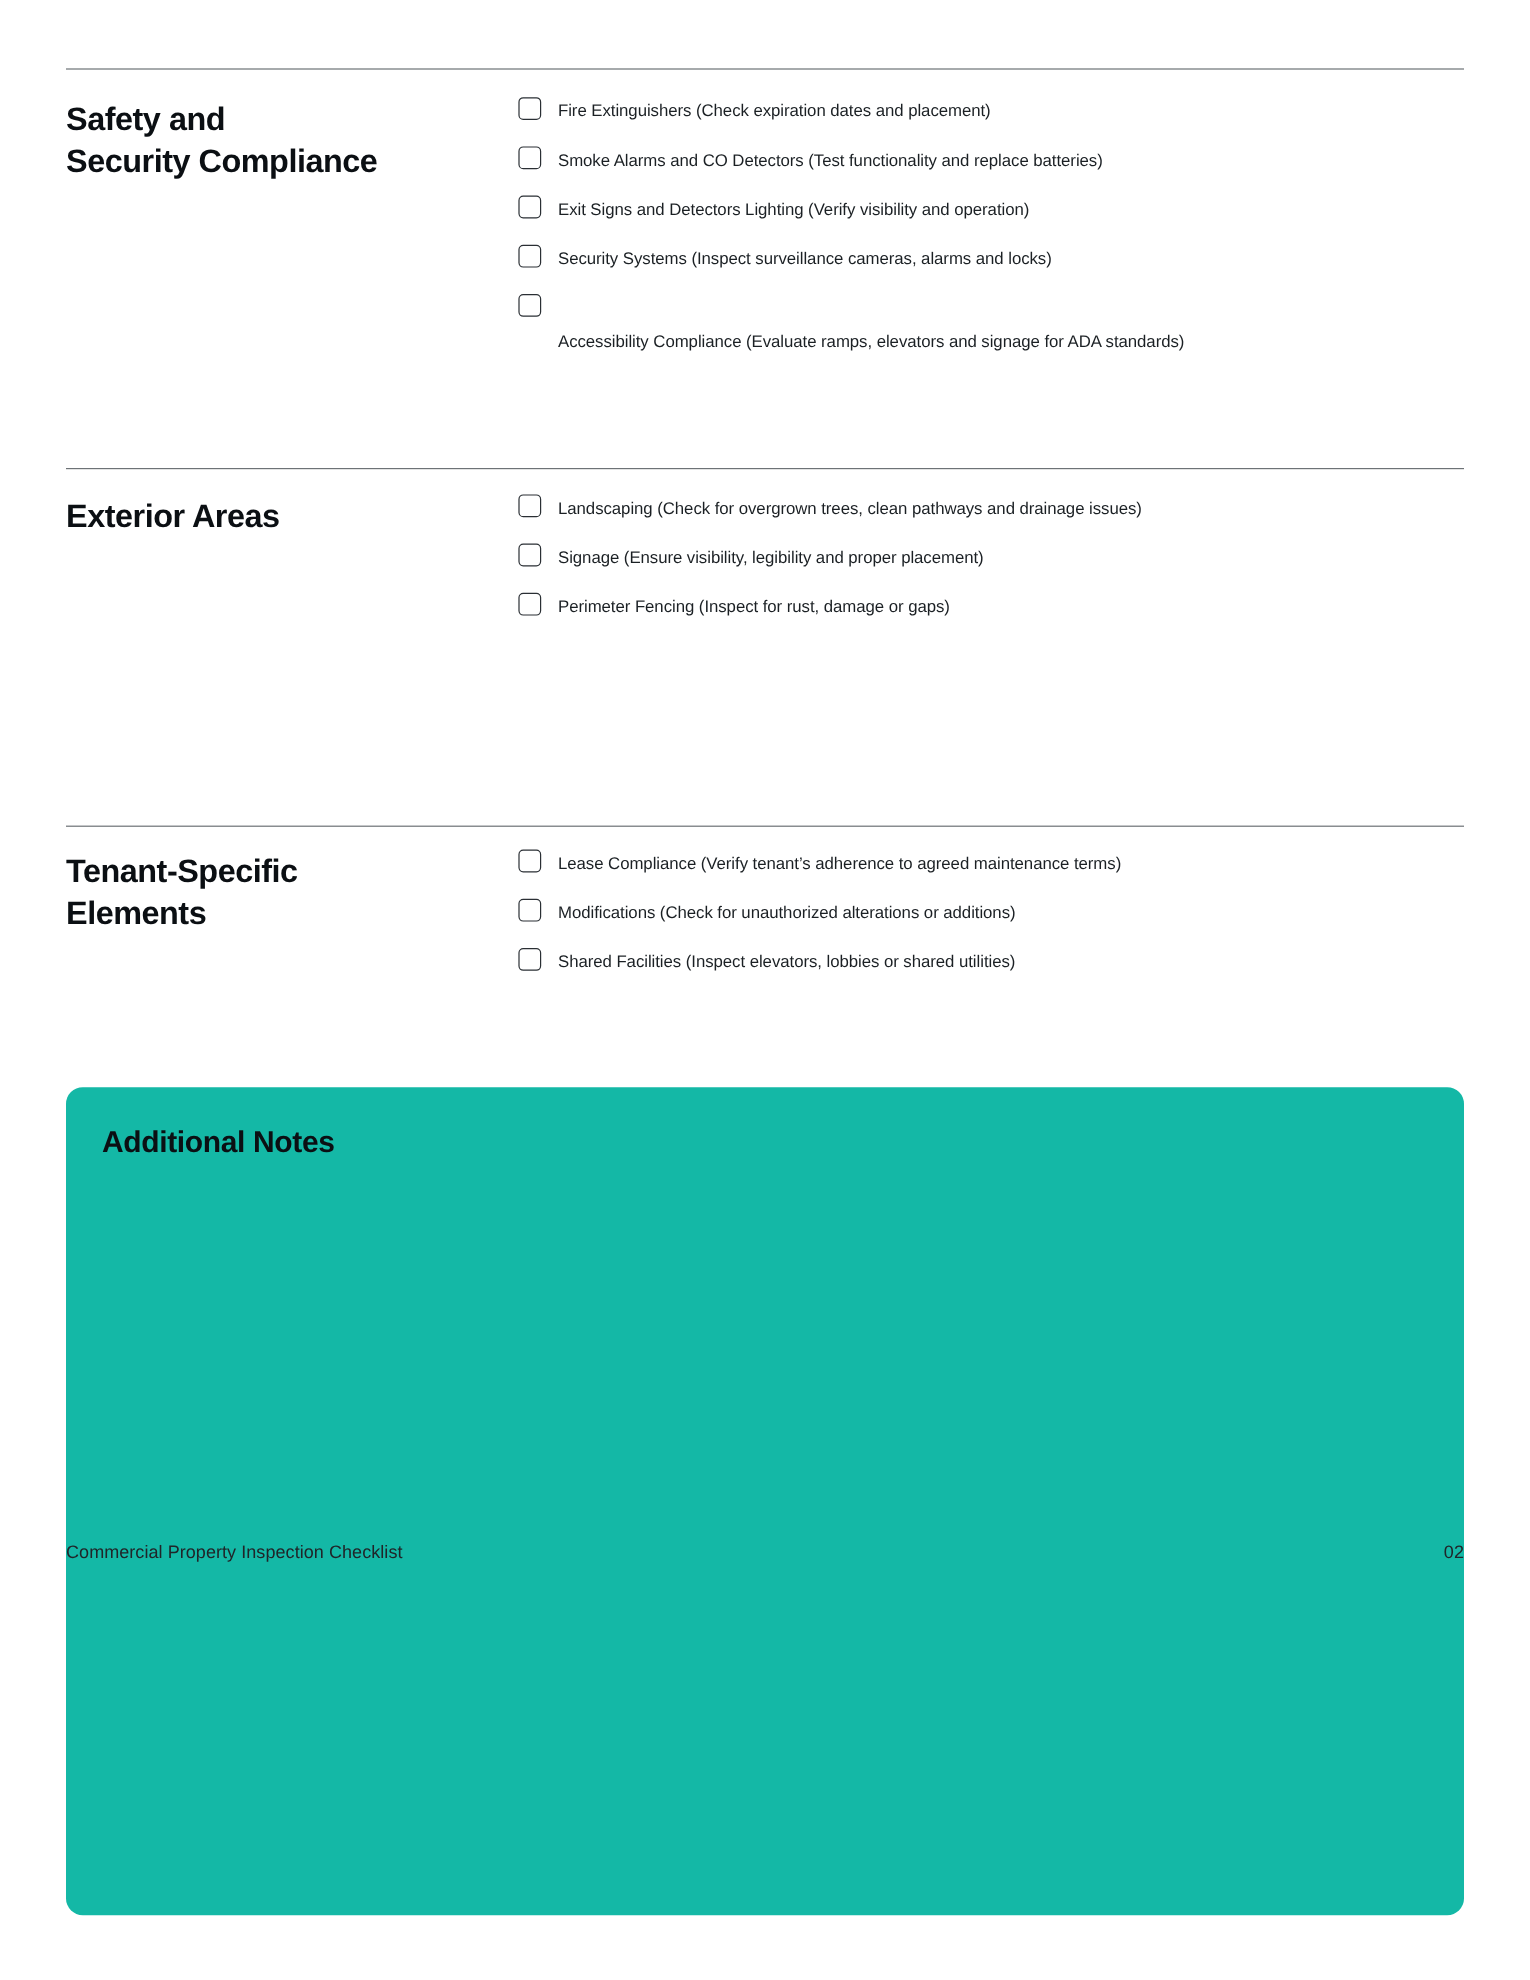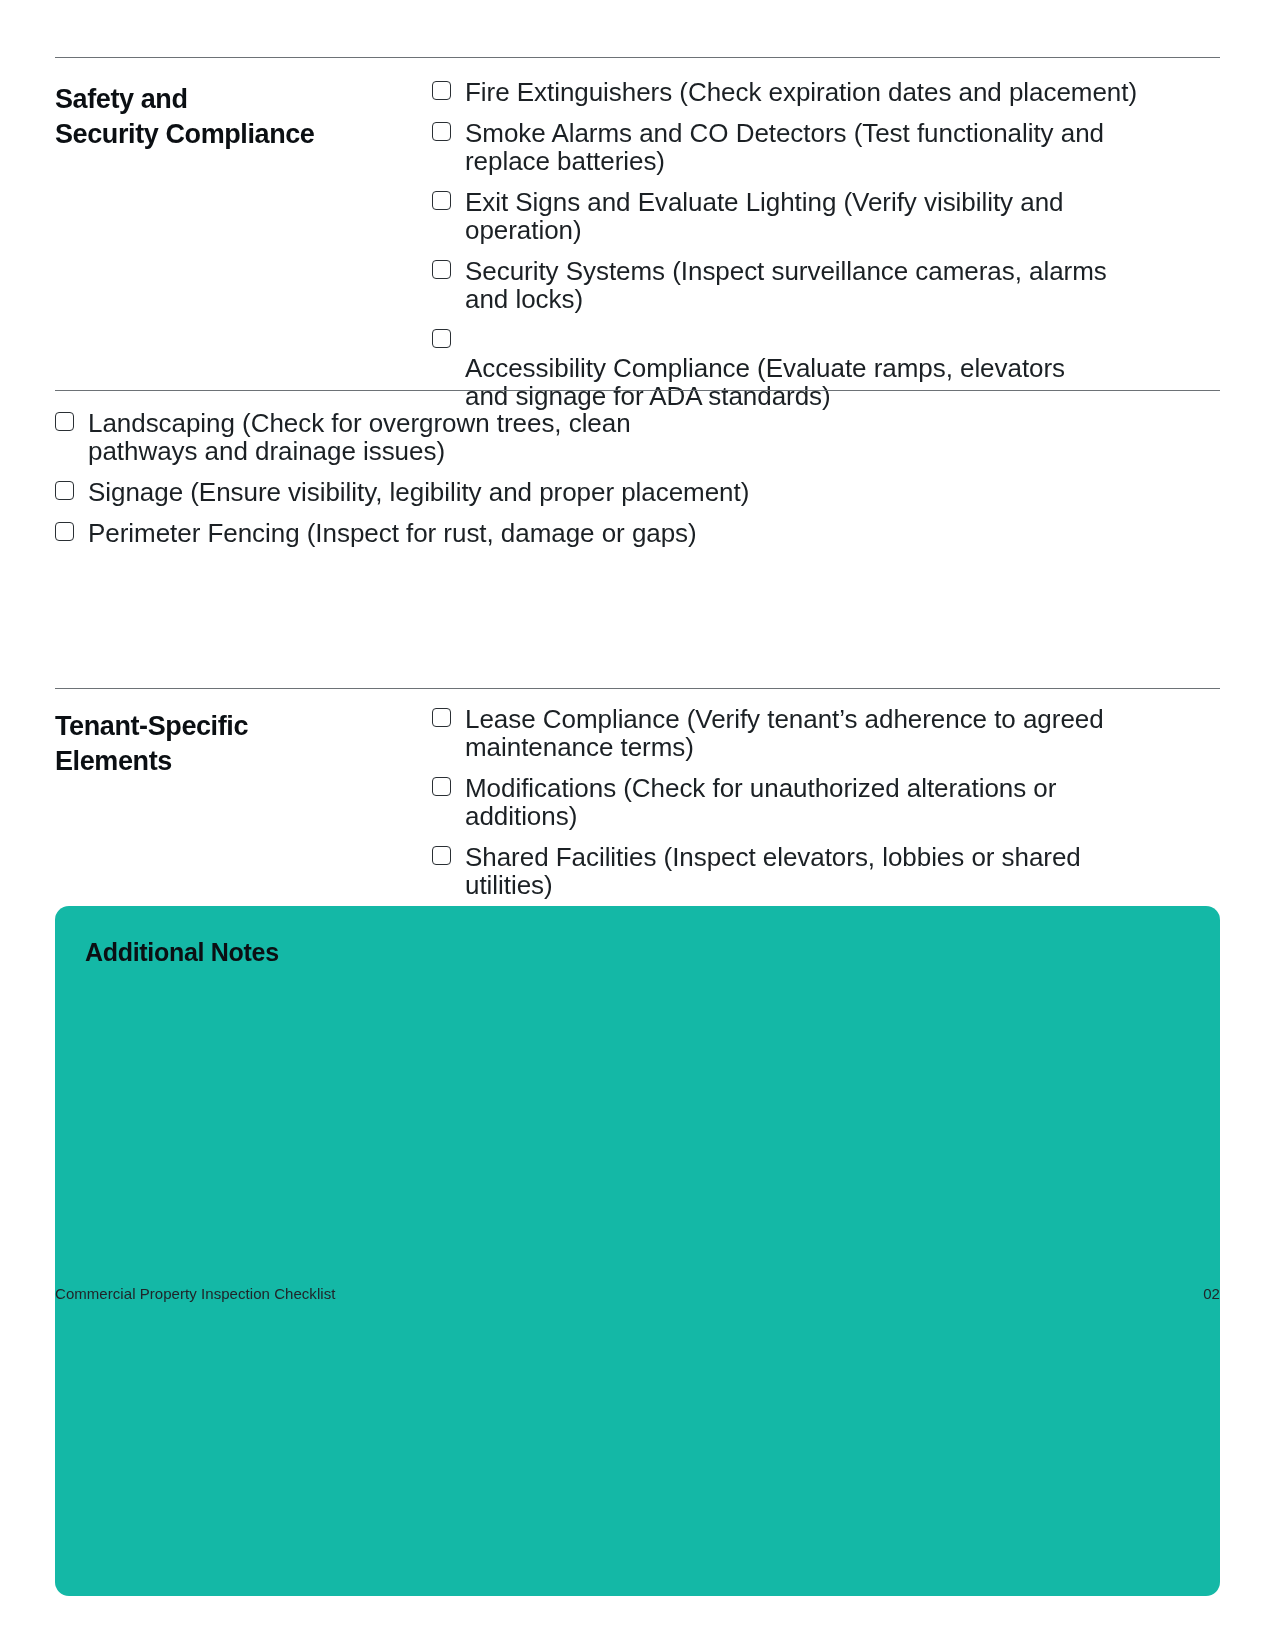--- a/index.html
+++ b/index.html
@@ -72,21 +72,21 @@
     height: 19px;
     border: 1.4px solid #2a2f34;
     border-radius: 4px;
     background: #ffffff;
     margin-top: 3px;
     margin-right: 14px;
     box-sizing: border-box;
   }
 
   .item-label {
-    font-size: 26px;
+    font-size: 14px;
     line-height: 28px;
     color: #1b2024;
     letter-spacing: -0.05px;
     max-width: 690px;
   }
 
   
   .notes {
     position: absolute;
     left: 55px;
@@ -137,35 +137,38 @@
       <div class="item">
         <span class="checkbox"></span>
         <span class="item-label">Fire Extinguishers (Check expiration dates and placement)</span>
       </div>
       <div class="item">
         <span class="checkbox"></span>
         <span class="item-label">Smoke Alarms and CO Detectors (Test functionality and replace batteries)</span>
       </div>
       <div class="item">
         <span class="checkbox"></span>
-        <span class="item-label">Exit Signs and Evaluate Lighting (Verify visibility and operation)</span>
+        <span class="item-label">Exit Signs and Detectors Lighting (Verify visibility and operation)</span>
       </div>
       <div class="item">
         <span class="checkbox"></span>
         <span class="item-label">Security Systems (Inspect surveillance cameras, alarms and locks)</span>
       </div>
       <div class="item">
         <span class="checkbox"></span>
         <span class="item-label" style="max-width:625px;margin-top:28px;">Accessibility Compliance (Evaluate ramps, elevators and signage for ADA standards)</span>
       </div>
     </div>
   </div>
 
   <div class="rule" style="top:390px;"></div>
   <div class="section" style="top:409px;">
+    <div class="section-title">
+      <span class="tl">Exterior Areas</span>
+    </div>
     <div class="items">
       <div class="item">
         <span class="checkbox"></span>
         <span class="item-label" style="max-width:650px;">Landscaping (Check for overgrown trees, clean pathways and drainage issues)</span>
       </div>
       <div class="item">
         <span class="checkbox"></span>
         <span class="item-label">Signage (Ensure visibility, legibility and proper placement)</span>
       </div>
       <div class="item">

